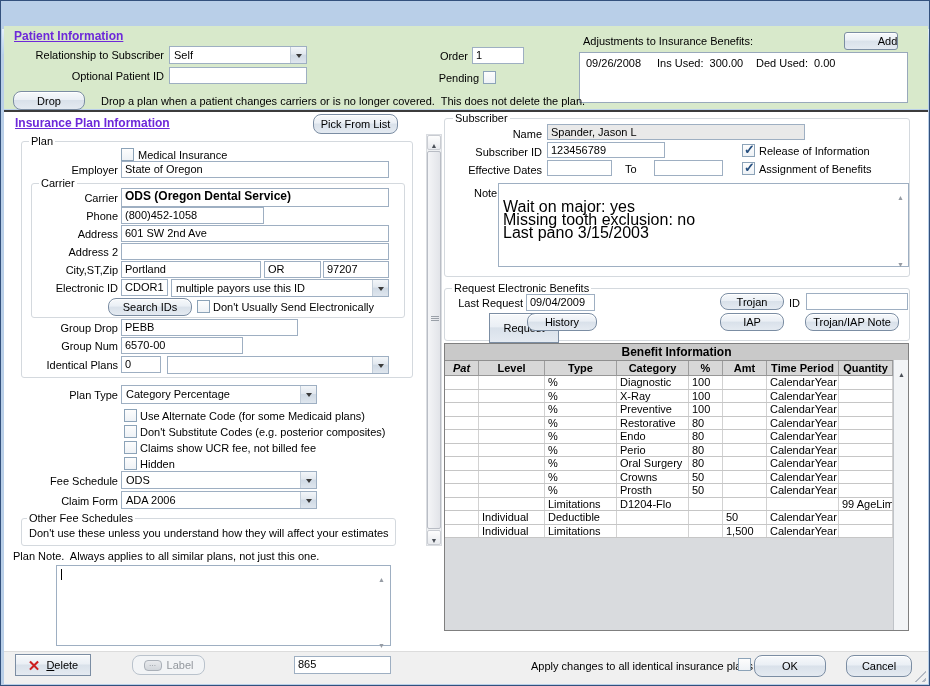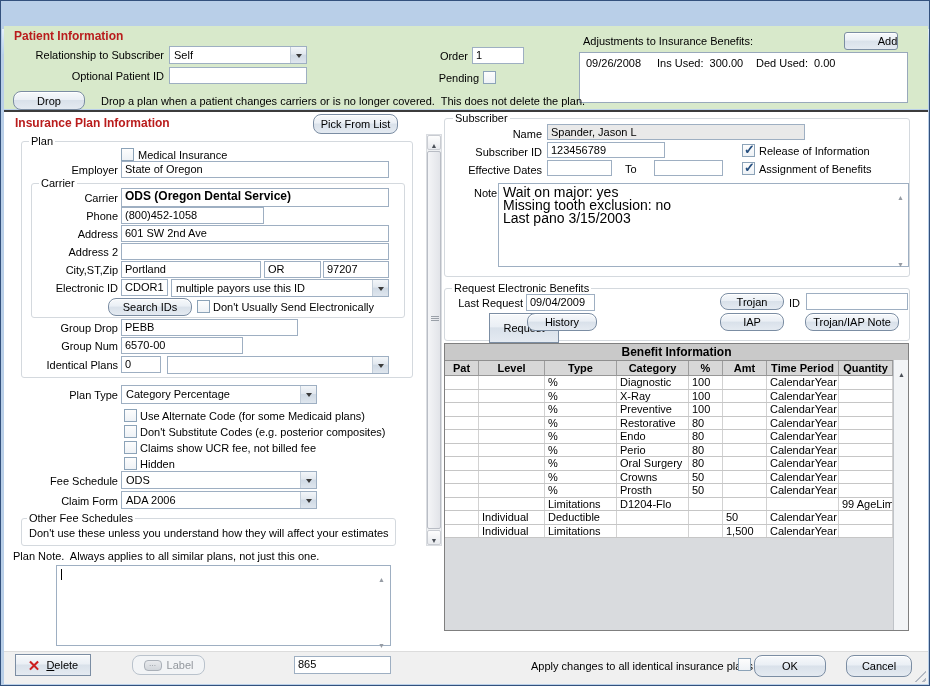--- a/index.html
+++ b/index.html
@@ -10,21 +10,21 @@
   .title-text { font-size:12px; color:#13294e; white-space:nowrap; }
   .grid-icon { display:grid; grid-template-columns:repeat(3,1fr); grid-template-rows:repeat(3,1fr); gap:1px; background:#cdd7e3; border:1px solid #3c4450; box-sizing:border-box; }
   .grid-icon i { background:#3e4650; }
   .close-btn { background:linear-gradient(#f5b0a4,#e06a55 40%,#c0361f 55%,#d2654a); border:1px solid #7e241a; border-radius:3px; color:#fff; font-size:10px; font-weight:bold; display:flex; align-items:center; justify-content:center; box-shadow:inset 0 0 0 1px rgba(255,255,255,.45); cursor:default; }
   
   .green-bg { background:#d8e9cb; }
   .white-bg { background:#ffffff; }
   .footer-bg { background:#f0f0f0; border-top:1px solid #dcdcdc; box-sizing:border-box; }
   .divider { background:#3c3c3c; }
   
-  .h1 { font-weight:bold; font-size:12px; color:#b91c1c; white-space:nowrap; }
+  .h1 { font-weight:bold; font-size:12px; color:#6d28d9; white-space:nowrap;text-decoration:underline; }
   .lbl { font-size:11px; line-height:13px; white-space:pre; color:#000; }
   .r { text-align:right; }
   
   .input { box-sizing:border-box; border:1px solid #9eafc2; background:#fff; font-size:11px; line-height:13px; padding:1px 3px; white-space:pre; overflow:hidden; }
   .ro { background:#e9e9e9; }
   .b { font-weight:bold; font-size:12px; }
   .cb { width:13px; height:13px; box-sizing:border-box; border:1px solid #8ca3b8; background:linear-gradient(#fdfdfd,#eef2f6); }
   .cb.on::after { content:"✓"; position:absolute; left:1px; top:-3px; font-size:13px; font-weight:bold; color:#264f7f; }
   .btn { box-sizing:border-box; border:1px solid #7b8da3; border-radius:3px; background:linear-gradient(#f7f9fb,#eaeff5 45%,#d9e1ea 50%,#e4eaf1); font-size:11px; display:flex; align-items:center; justify-content:center; box-shadow:inset 0 1px 0 #fff; color:#000; white-space:nowrap; cursor:default; }
   .btn.dis { color:#93989e; border-color:#b9c2cc; background:#f2f4f6; box-shadow:none; }
@@ -39,21 +39,21 @@
   
   .sb { background:#eef0f2; border:1px solid #dadde1; box-sizing:border-box; }
   .sb-btn { background:linear-gradient(#fdfdfd,#e8eaee); border:1px solid #c9ccd2; border-radius:2px; display:flex; align-items:center; justify-content:center; box-sizing:border-box; }
   .sb-thumb { background:linear-gradient(90deg,#f4f5f7,#e2e4e9); border:1px solid #b9bdc5; border-radius:2px; box-sizing:border-box; }
   .grip { display:flex; flex-direction:column; gap:1px; }
   .grip i { display:block; height:1px; background:#9aa0a8; }
   .up::before { content:"▲"; font-size:7px; color:#4a4f57; }
   .dn::before { content:"▼"; font-size:7px; color:#4a4f57; }
   .tiny-up::before { content:"▲"; font-size:7px; color:#969ca4; }
   .tiny-dn::before { content:"▼"; font-size:7px; color:#969ca4; }
-  .ta { box-sizing:border-box; border:1px solid #9eafc2; background:#fff; font-size:14px; line-height:13px; padding:2px 4px; white-space:pre-line; }
+  .ta { box-sizing:border-box; border:1px solid #9eafc2; background:#fff; font-size:16px; line-height:13px; padding:16px 4px; white-space:pre-line; }
   
   .bt { box-sizing:border-box; border:1px solid #7f7f7f; background:#d9dbde; overflow:hidden; }
   .bt-title { background:#c9c9c9; font-weight:bold; font-size:12px; text-align:center; line-height:16px; border-bottom:1px solid #8f8f8f; }
   .bt-head { display:flex; background:#d7d7d7; border-bottom:1px solid #979797; box-sizing:border-box; }
   .bth { font-size:11px; font-weight:bold; text-align:center; line-height:14px; border-right:1px solid #9d9d9d; box-sizing:border-box; flex:none; white-space:nowrap; overflow:hidden; }
   .btr { display:flex; background:#fff; border-bottom:1px solid #c6c6c6; box-sizing:border-box; }
   .btc { font-size:11px; line-height:13px; padding-left:3px; border-right:1px solid #d2d2d2; box-sizing:border-box; flex:none; white-space:nowrap; overflow:hidden; }
   .bt-scroll { background:#f2f4f6; border-left:1px solid #bfc3c8; box-sizing:border-box; }
   
   .delx::before { content:"✕"; color:#cc1f1f; font-weight:bold; font-size:15px; line-height:15px; }
@@ -272,21 +272,21 @@
 
   <div class="abs btn" style="left:719px;top:292px;width:64px;height:17px;border-radius:8px;">Trojan</div>
   <div class="abs lbl" style="left:788px;top:296px;">ID</div>
   <div class="abs input" style="left:805px;top:292px;width:102px;height:17px;"></div>
   <div class="abs btn" style="left:719px;top:312px;width:64px;height:18px;border-radius:8px;">IAP</div>
   <div class="abs btn" style="left:804px;top:312px;width:94px;height:18px;border-radius:8px;">Trojan/IAP Note</div>
 
   <div class="abs bt" style="left:443px;top:342px;width:465px;height:288px;">
     <div class="bt-title">Benefit Information</div>
     <div class="bt-head" style="width:448px;height:15px;">
-        <div class="bth" style="width: 34px;">Pat</div>
+        <div class="bth" style="width: 34px; font-style: italic;">Pat</div>
         <div class="bth" style="width: 66px;">Level</div>
         <div class="bth" style="width: 72px;">Type</div>
         <div class="bth" style="width: 72px;">Category</div>
         <div class="bth" style="width: 34px;">%</div>
         <div class="bth" style="width: 44px;">Amt</div>
         <div class="bth" style="width: 72px;">Time Period</div>
         <div class="bth" style="width: 54px;">Quantity</div>
       </div>
     <div>
         <div class="btr" style="width: 448px; height: 13.5px;">

